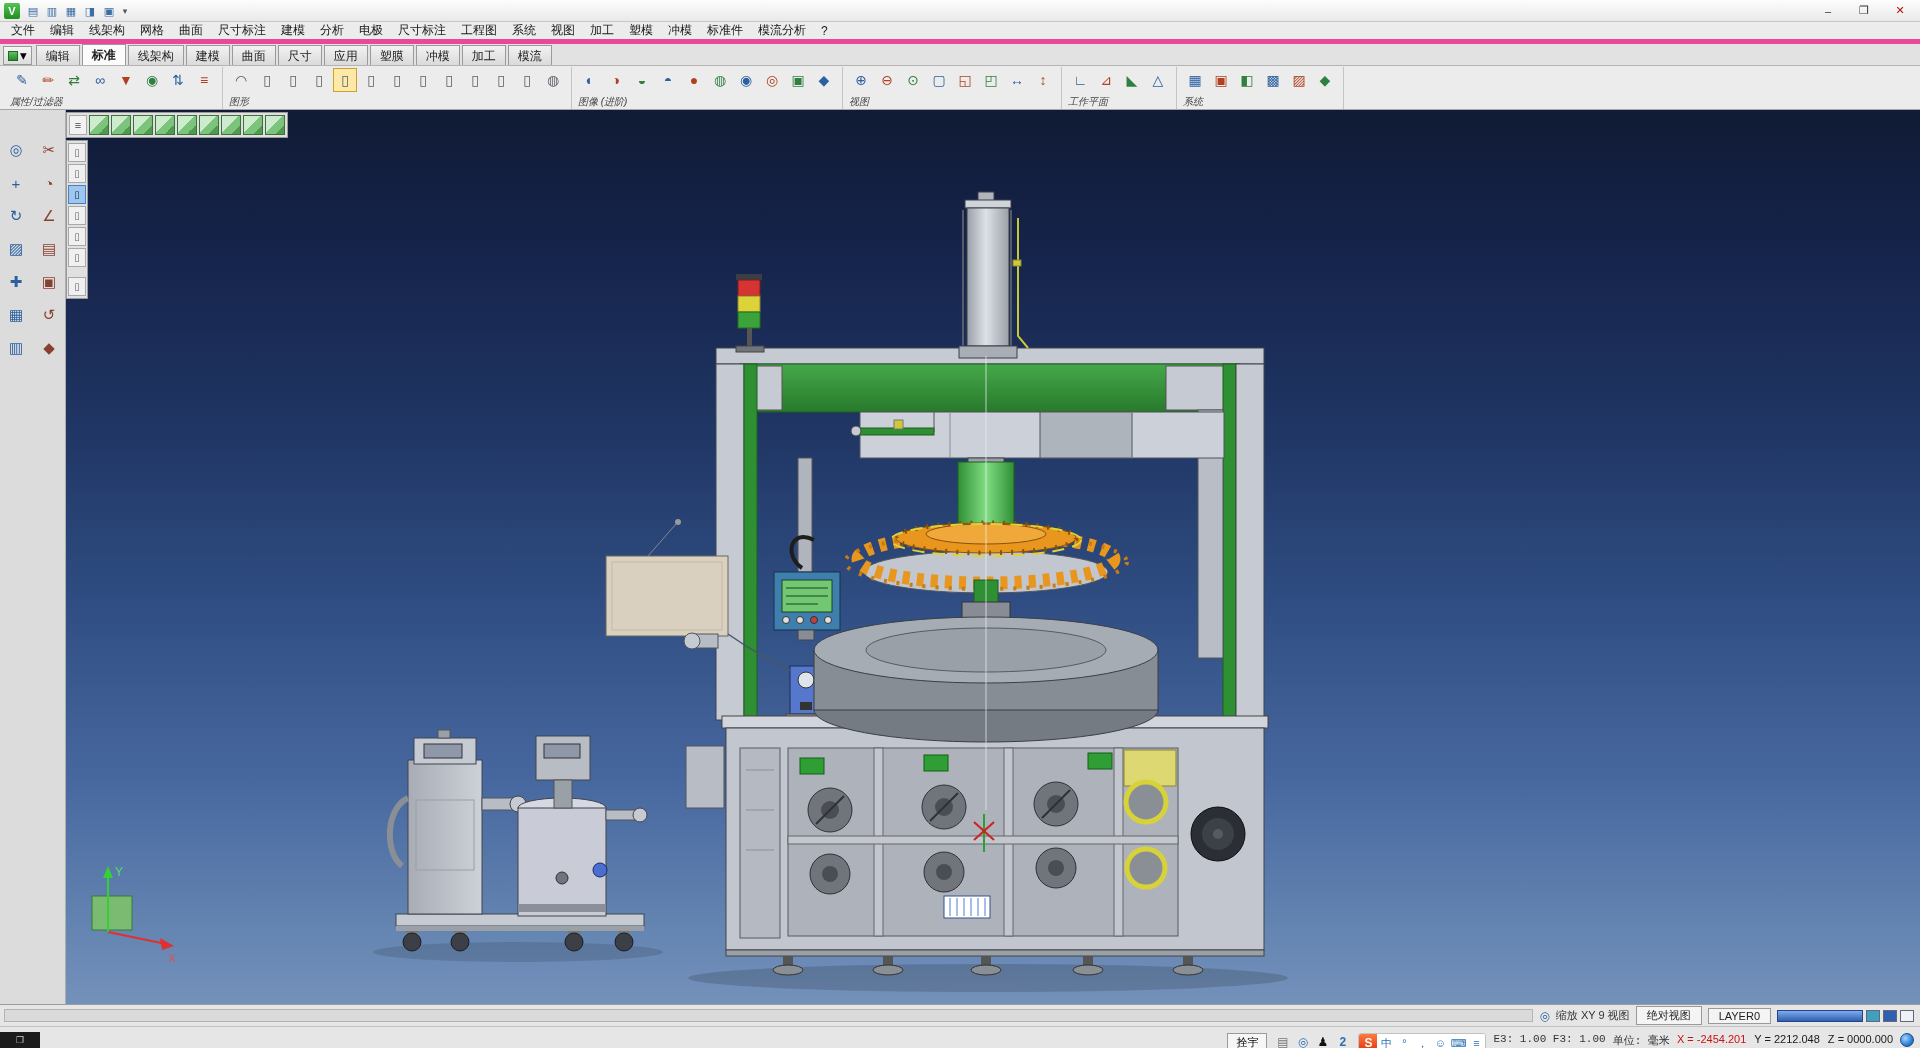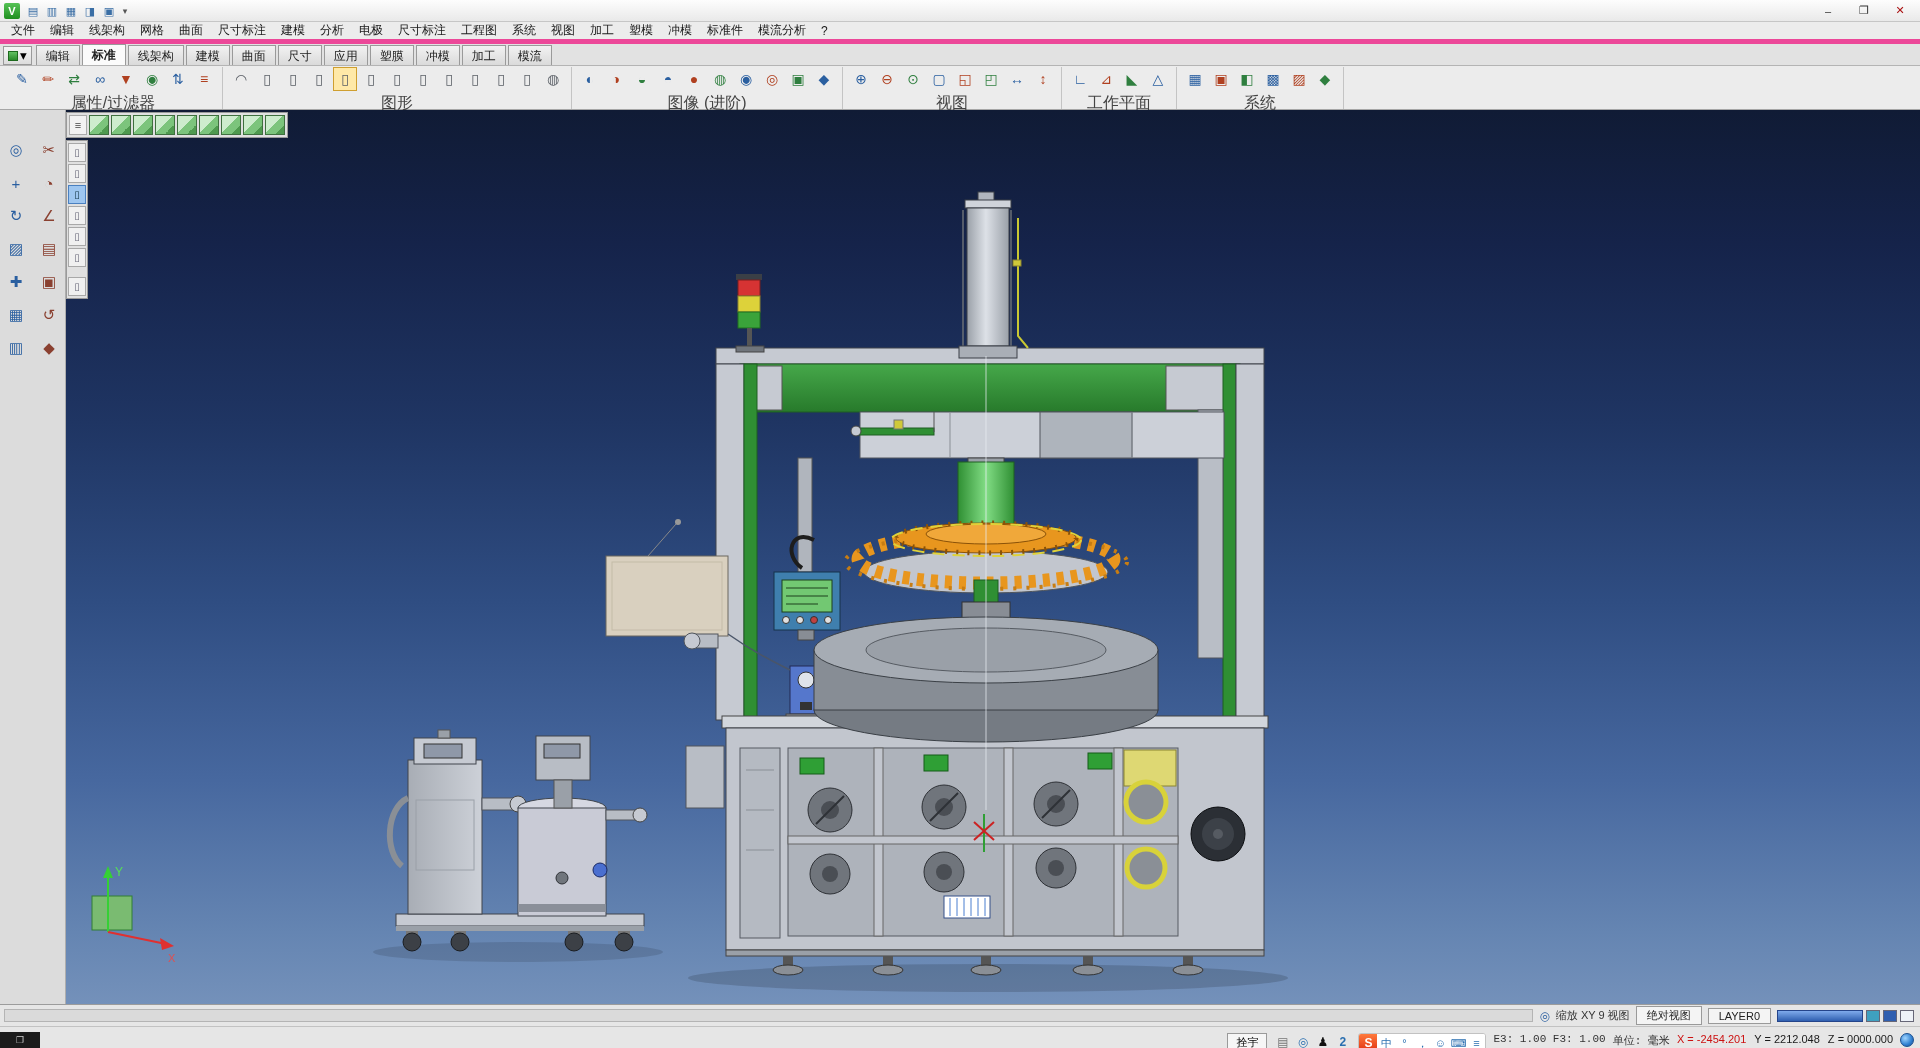--- a/index.html
+++ b/index.html
@@ -32,21 +32,21 @@
   
   .ribbon{height:44px;display:flex;background:#ececec;border-bottom:1px solid #a6a6a6;padding:1px 4px 0;flex:0 0 44px;}
   .rgroup{display:flex;flex-direction:column;border-right:1px solid #c4c4c4;padding:0 6px;}
   .ricons{display:flex;gap:2px;height:28px;align-items:center;}
   .ribbon-icon{width:24px;height:24px;border:1px solid transparent;background:transparent;font-size:14px;cursor:pointer;line-height:22px;}
   .ribbon-icon[data-active="true"]{background:#ffe9a8;border-color:#cf9f30;}
   .ricons .ribbon-icon:nth-child(3n+1){color:#2a5fa0}
   .ricons .ribbon-icon:nth-child(3n+2){color:#b04020}
   .ricons .ribbon-icon:nth-child(3n){color:#2f7f3f}
   .rgroup:nth-child(2) .ribbon-icon{color:#5a5f66}
-  .rcaption{font-size:16px;color:#444;text-align:center;padding-top:2px;}
+  .rcaption{font-size:10px;color:#444;text-align:left;padding-top:2px;font-style:italic;}
 
   
   .workspace{position:relative;flex:0 0 894px;display:flex;min-height:0;}
   .left-tools{width:66px;background:#dcdcdc;border-right:1px solid #aeaeae;display:grid;grid-template-columns:28px 28px;gap:5px;justify-content:center;align-content:start;padding-top:26px;}
   .ltool{width:28px;height:28px;border:1px solid transparent;background:transparent;font-size:15px;cursor:pointer;}
   .ltool:nth-child(odd){color:#2a5fa0}
   .ltool:nth-child(even){color:#8a4030}
 
   .viewport{position:relative;flex:1;overflow:hidden;cursor:crosshair;
     background:linear-gradient(180deg,#101b35 0%,#15234a 15%,#1f3563 35%,#2f4d82 55%,#47689f 75%,#6585b2 92%,#7491ba 100%);}

